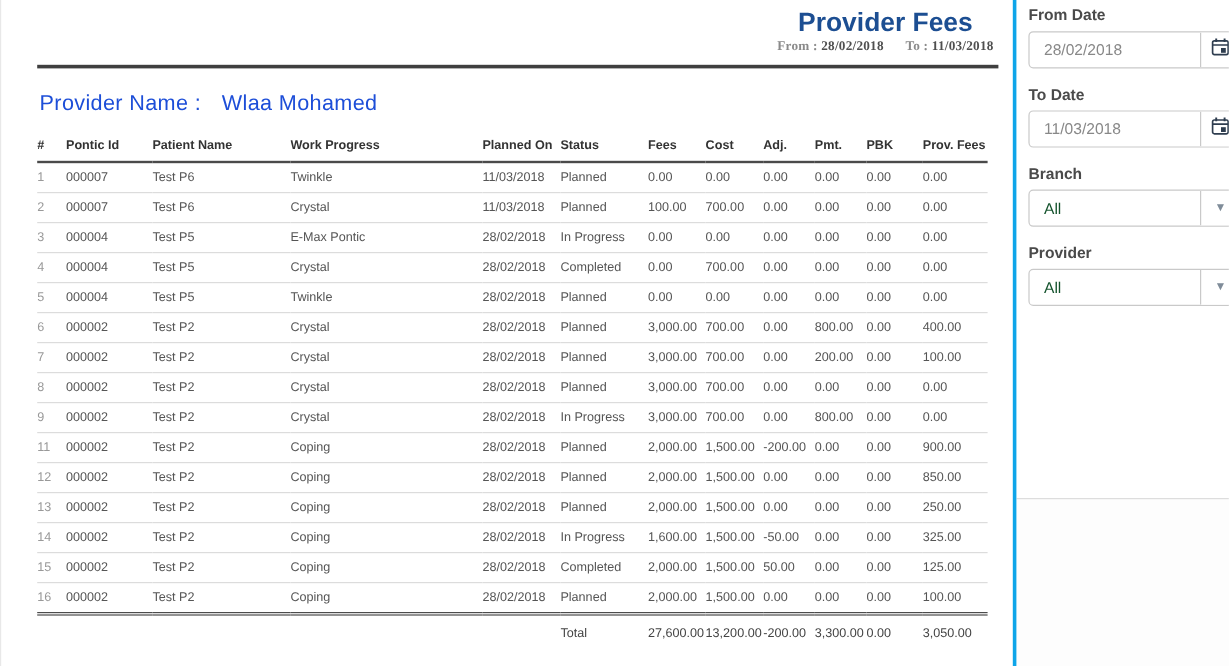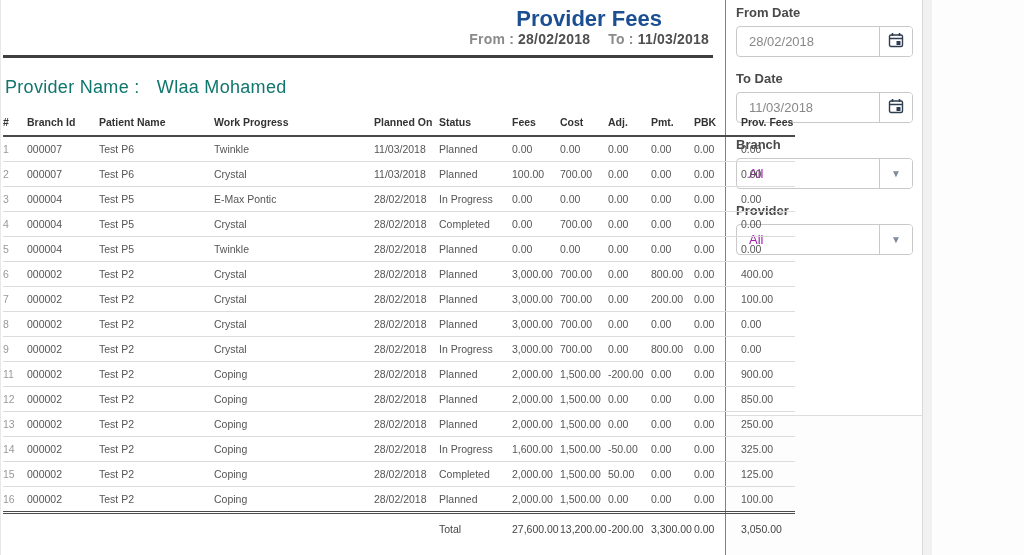--- a/index.html
+++ b/index.html
@@ -5,39 +5,40 @@
   * { margin: 0; padding: 0; box-sizing: border-box; }
   html, body { width: 1024px; height: 555px; overflow: hidden; }
   body {
     font-family: "Liberation Sans", "DejaVu Sans", sans-serif;
     background: #fdfdfd;
     display: flex;
   }
 
   
   .report {
-    width: 726px; flex: none; background: #fff;
-    border-left: 1px solid #e8e8e8; border-right: 1px solid #0ea5e9;
-    padding: 6px 12px 0 2px; position: relative;
+    width: 847px; flex: none; background: #fff;
+    border-left: 1px solid #e8e8e8; border-right: 3px solid #0ea5e9;
+    padding: 6px 12px 0 30px; position: relative;
   }
   .report-header { text-align: right; padding-right: 4px; }
   .report-title {
     font-size: 22px; font-weight: bold; color: #1c4e92;
     display: inline-block; text-align: center; line-height: 26px;
   }
   .report-dates {
-    font-size: 14px; font-weight: bold; color: #8a8a8a; line-height: 15px;
+    font-size: 11px; font-weight: bold; color: #8a8a8a; line-height: 15px;
     letter-spacing: 0.2px;
+    font-family: Liberation Serif, serif;
   }
   .report-dates .val { color: #4f4f4f; }
   .report-dates .gap { display: inline-block; width: 18px; }
   .header-divider { height: 3px; background: #3f3f3f; margin-top: 7px; }
 
   .provider-line {
-    margin: 19px 0 0 2px; font-size: 18px; color: #0f766e; letter-spacing: 0.3px;
+    margin: 19px 0 0 2px; font-size: 18px; color: #1d4ed8; letter-spacing: 0.3px;
   }
   .provider-line .pv { margin-left: 12px; }
 
   
   table { border-collapse: collapse; table-layout: fixed; width: 792px; margin-top: 12px; }
   th, td {
     text-align: left; font-size: 10.5px; overflow: hidden; white-space: nowrap;
     padding: 6px 2px 6px 0;
   }
   thead th { color: #333; font-weight: bold; border-bottom: 2px solid #4a4a4a; padding-bottom: 7px; }
@@ -58,21 +59,21 @@
   }
   .inputgroup input {
     border: 0; outline: none; flex: 1; min-width: 0; padding-left: 12px;
     font-family: inherit; font-size: 13px; color: #888; background: transparent;
   }
   .ig-btn {
     width: 33px; flex: none; border-left: 1px solid #c9c9c9;
     display: flex; align-items: center; justify-content: center; cursor: pointer;
     background: #fff;
   }
-  .ig-text { flex: 1; display: flex; align-items: center; padding-left: 12px; font-size: 13px; color: #a21caf; }
+  .ig-text { flex: 1; display: flex; align-items: center; padding-left: 12px; font-size: 13px; color: #14532d; }
   .chevron { color: #7f8c99; font-size: 10px; line-height: 1; }
 
   .status-list { border: 1px solid #d5d5d5; background: #fff; margin-bottom: 3px; }
   .status-option {
     background: #3d94d1; color: #fff; font-size: 13px; padding: 1px 6px 2px 6px;
     border-bottom: 1px solid #2f85c4; cursor: pointer;
   }
   .status-option:last-child { border-bottom: 0; }
   .clear-link { font-size: 13px; color: #666; margin: 3px 0 16px 1px; cursor: pointer; display: inline-block; }
 
@@ -113,21 +114,21 @@
         <col style="width: 48px;">
         <col style="width: 48px;">
         <col style="width: 43px;">
         <col style="width: 43px;">
         <col style="width: 47px;">
         <col style="width: 54px;">
       </colgroup>
     <thead>
         <tr id="table-head-row">
           <th>#</th>
-          <th>Branch Id</th>
+          <th>Pontic Id</th>
           <th>Patient Name</th>
           <th>Work Progress</th>
           <th>Planned On</th>
           <th>Status</th>
           <th>Fees</th>
           <th>Cost</th>
           <th>Adj.</th>
           <th>Pmt.</th>
           <th>PBK</th>
           <th>Prov. Fees</th>

